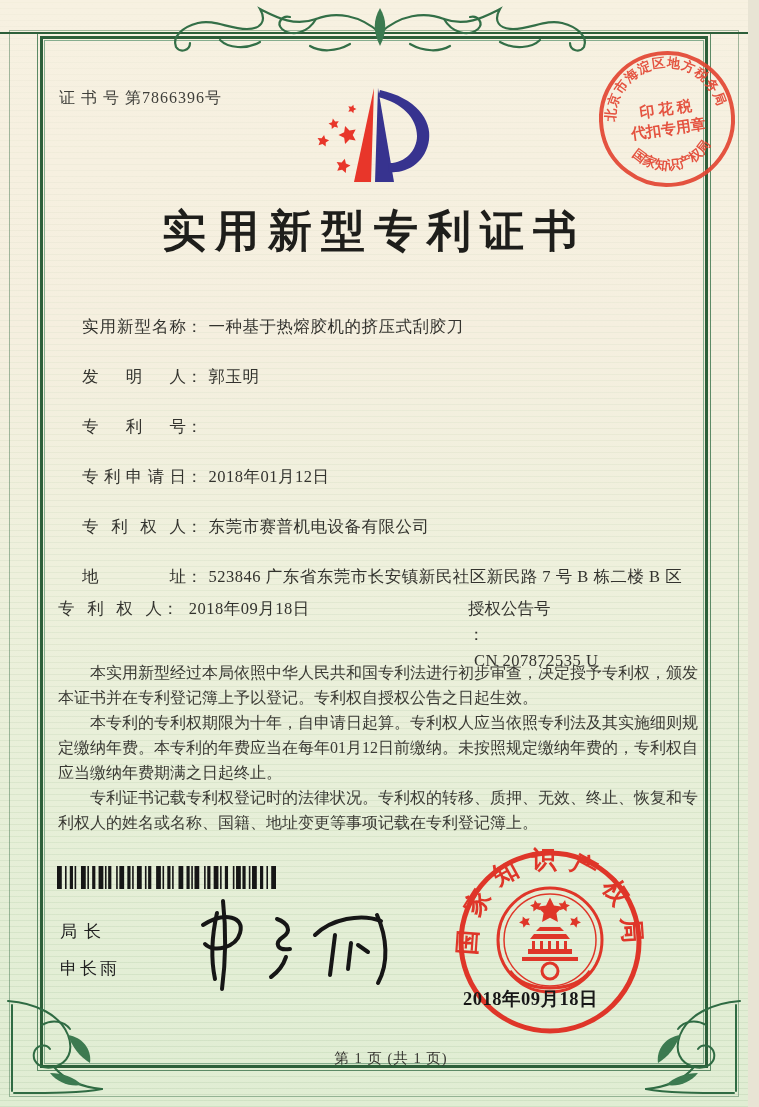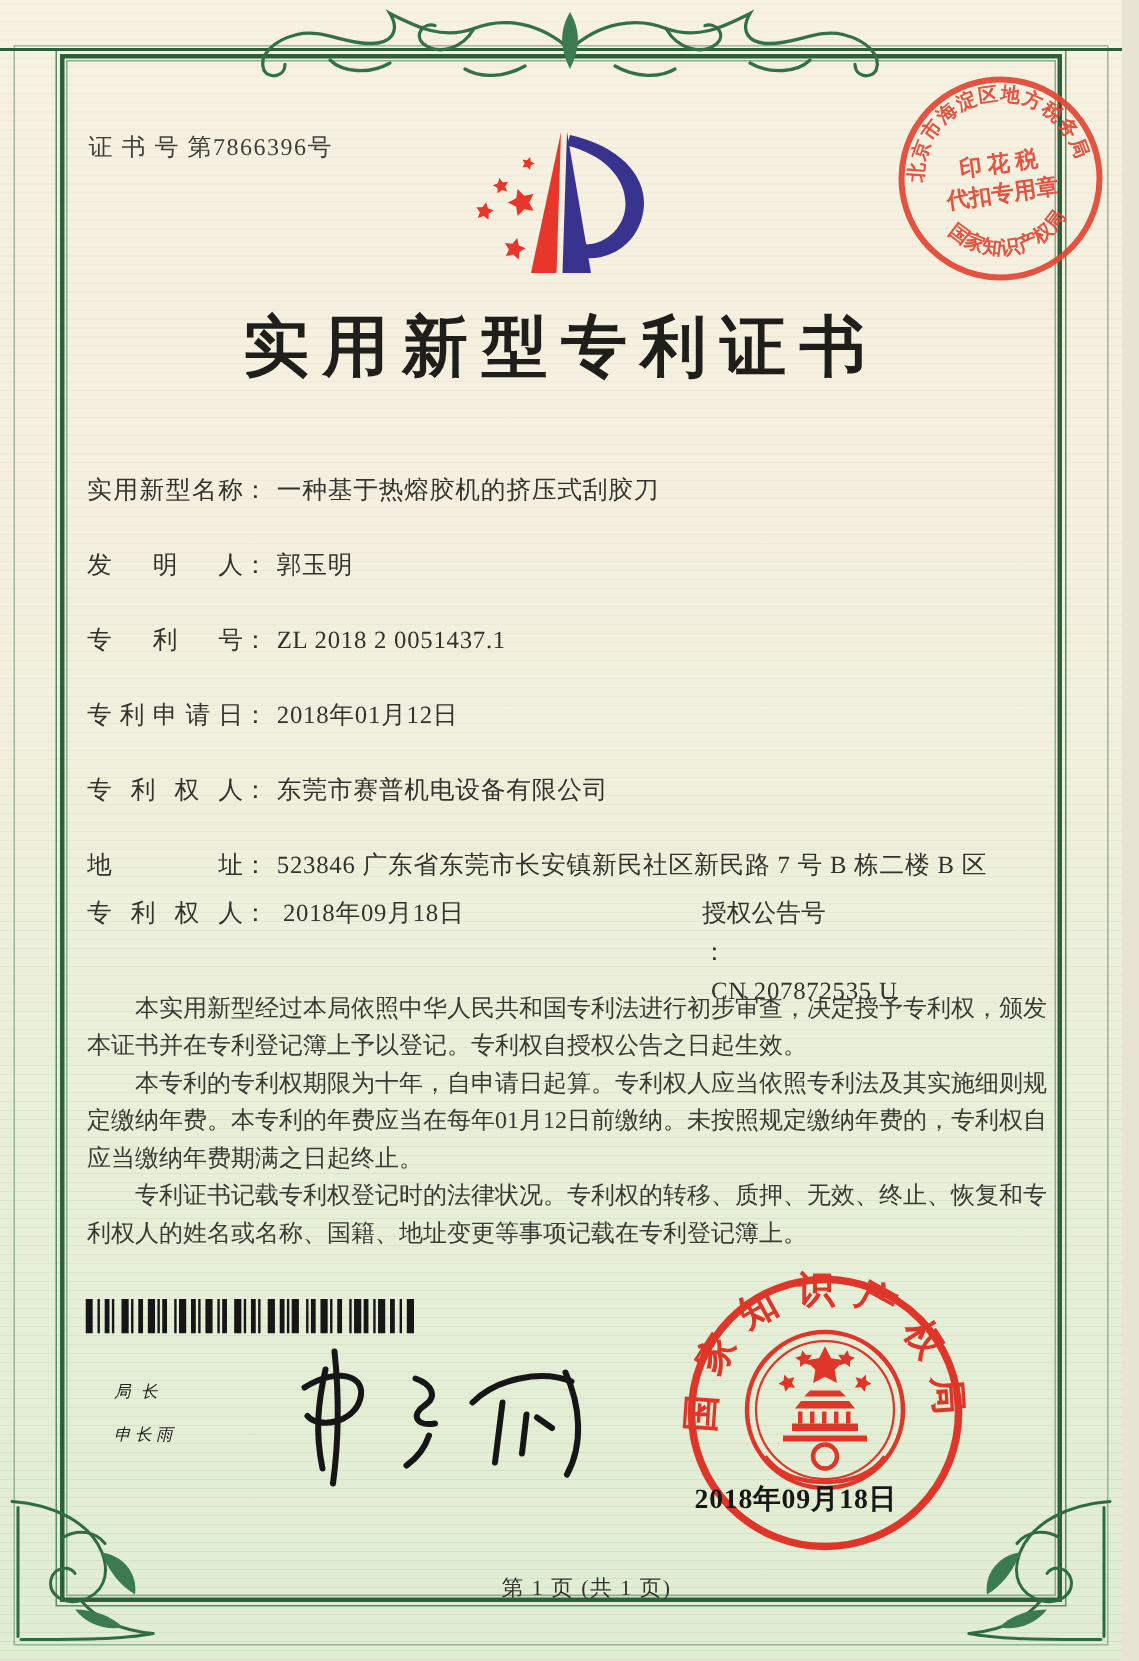--- a/index.html
+++ b/index.html
@@ -20,33 +20,33 @@
   .top-ornament{position:absolute;top:2px;left:0;}
   .corner{position:absolute;bottom:4px;}
   .corner.right{right:4px;}
   .corner.left{left:4px;transform:scaleX(-1);}
   .cert-no{position:absolute;left:59px;top:88px;font-size:16px;letter-spacing:1px;color:#3f3f3a;}
   .logo{position:absolute;left:302px;top:78px;}
   .tax-stamp{position:absolute;left:590px;top:42px;transform:rotate(-8deg);opacity:.92;}
   .title{position:absolute;left:0;right:0;top:202px;text-align:center;
     font-size:44px;font-weight:700;letter-spacing:9px;color:#1e1e1b;}
   .fields{position:absolute;left:58px;right:50px;top:314px;font-size:16.5px;color:#33332e;}
-  .frow{margin-bottom:24px;line-height:26px;display:flex;align-items:center;}
+  .frow{margin-bottom:24px;line-height:26px;display:flex;align-items:center;margin-left:24px;}
   .flabel{display:inline-block;width:104px;text-align:justify;text-align-last:justify;flex:none;}
   .fcolon{flex:none;}
   .fvalue{margin-left:6px;letter-spacing:.5px;}
   .frow.addr{margin-bottom:6px;}
   .frow.addr .fvalue{max-width:512px;}
   .grant-row{position:relative;line-height:26px;}
   .grant-right{position:absolute;left:410px;top:0;display:flex;flex-direction:column;}
   .paras{position:absolute;left:58px;right:50px;top:660px;font-size:16px;line-height:25px;color:#3a3a34;}
   .paras p{margin:0;text-indent:2em;text-align:justify;}
   .barcode{position:absolute;left:57px;top:866px;}
-  .director{position:absolute;left:76px;top:920px;font-family:"Liberation Sans","DejaVu Sans",sans-serif;
-    font-size:11px;color:#222;font-style:italic;}
+  .director{position:absolute;left:60px;top:920px;font-family:"Liberation Sans","DejaVu Sans",sans-serif;
+    font-size:17px;color:#222;}
   .director .t{letter-spacing:7px;}
   .director .n{margin-top:14px;letter-spacing:3px;}
   .signature{position:absolute;left:165px;top:893px;}
   .big-seal{position:absolute;left:452px;top:843px;opacity:.94;}
   .seal-date{position:absolute;left:463px;top:986px;font-size:18.5px;font-weight:700;
     letter-spacing:.5px;color:#171717;}
   .footer{position:absolute;left:0;right:0;top:1049px;text-align:center;font-size:14.5px;
     letter-spacing:1px;color:#33332e;padding-left:34px;}
 </style>
 </head>
@@ -149,21 +149,20 @@
       <span class="fvalue">一种基于热熔胶机的挤压式刮胶刀</span>
     </div>
     <div class="frow">
       <span class="flabel">发明人</span>
         <span class="fcolon">：</span>
       <span class="fvalue">郭玉明</span>
     </div>
     <div class="frow">
       <span class="flabel">专利号</span>
         <span class="fcolon">：</span>
-      <span class="fvalue">ZL 2018 2 0051437.1</span>
     </div>
     <div class="frow">
       <span class="flabel">专利申请日</span>
         <span class="fcolon">：</span>
       <span class="fvalue">2018年01月12日</span>
     </div>
     <div class="frow">
       <span class="flabel">专利权人</span>
         <span class="fcolon">：</span>
       <span class="fvalue">东莞市赛普机电设备有限公司</span>

